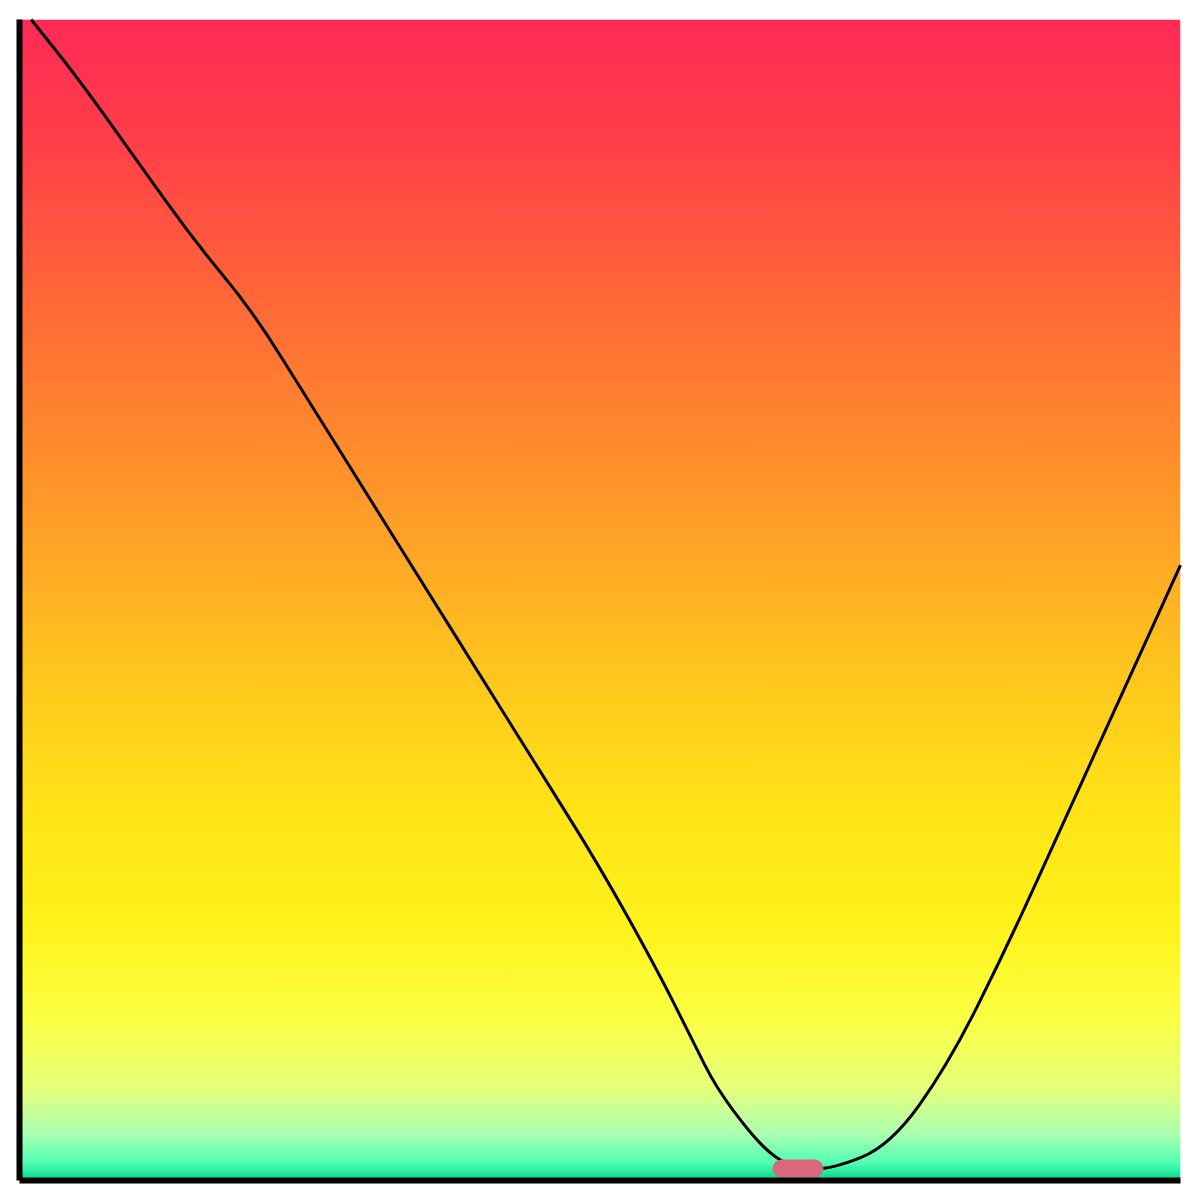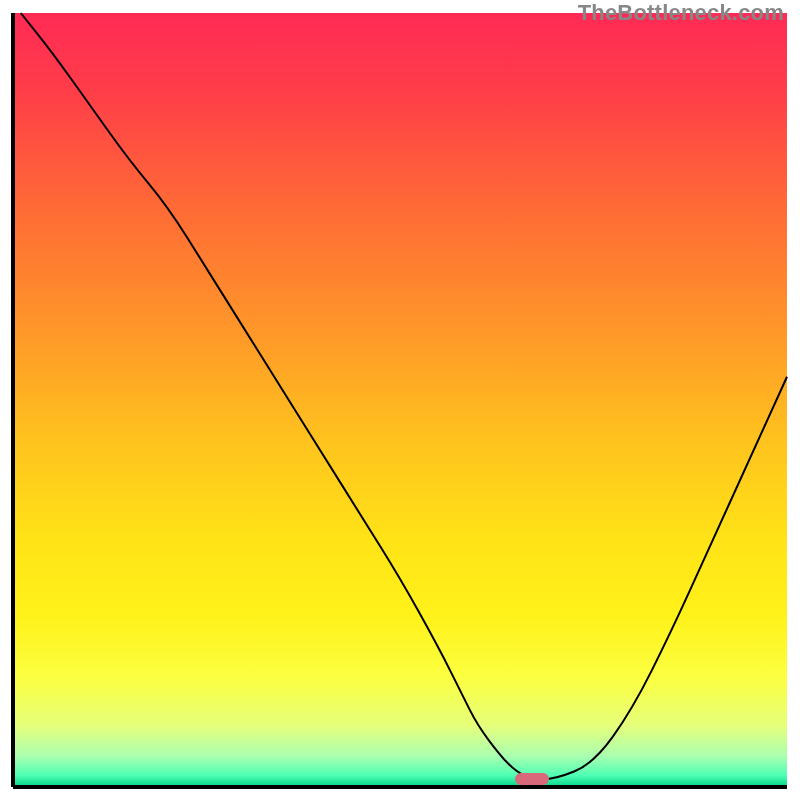--- a/index.html
+++ b/index.html
@@ -102,14 +102,13 @@
     <svg class="curve" viewBox="0 0 100 100" preserveAspectRatio="none">
       <path id="curve-path" d="M 1 0 Q 1 0 3 2.5 Q 5 5 7.5 8.5 Q 10 12 12.5 15.5 Q 15 19 17.5 22 Q 20 25 22.5 29 Q 25 33 27.5 37 Q 30 41 32.5 45 Q 35 49 37.5 53 Q 40 57 42.5 61 Q 45 65 47.5 69 Q 50 73 52.5 77.5 Q 55.00000000000001 82 56.5 85 Q 57.99999999999999 88 59 90 Q 60 92 61.5 94 Q 63 96 64 97 Q 65 98 66 98.5 Q 67 99 68.5 99 Q 70 99 72.5 98 Q 75 97 77.5 93.5 Q 80 90 82.5 85 Q 85 80 87.5 74.5 Q 90 69 92.5 63.5 Q 95 58 97.5 52.5 T 100 47" fill="none" stroke="#000000" stroke-width="2" vector-effect="non-scaling-stroke"></path>
     </svg>
 
     <div id="marker" class="marker" style="left: 518.58px; top: 766.26px; background: rgb(217, 105, 122);"></div>
 
     <div class="axis-line axis-x"></div>
     <div class="axis-line axis-y"></div>
   </div>
 
-  <div class="watermark">TheBottleneck.com</div>
 </div>
 
 </body></html>

